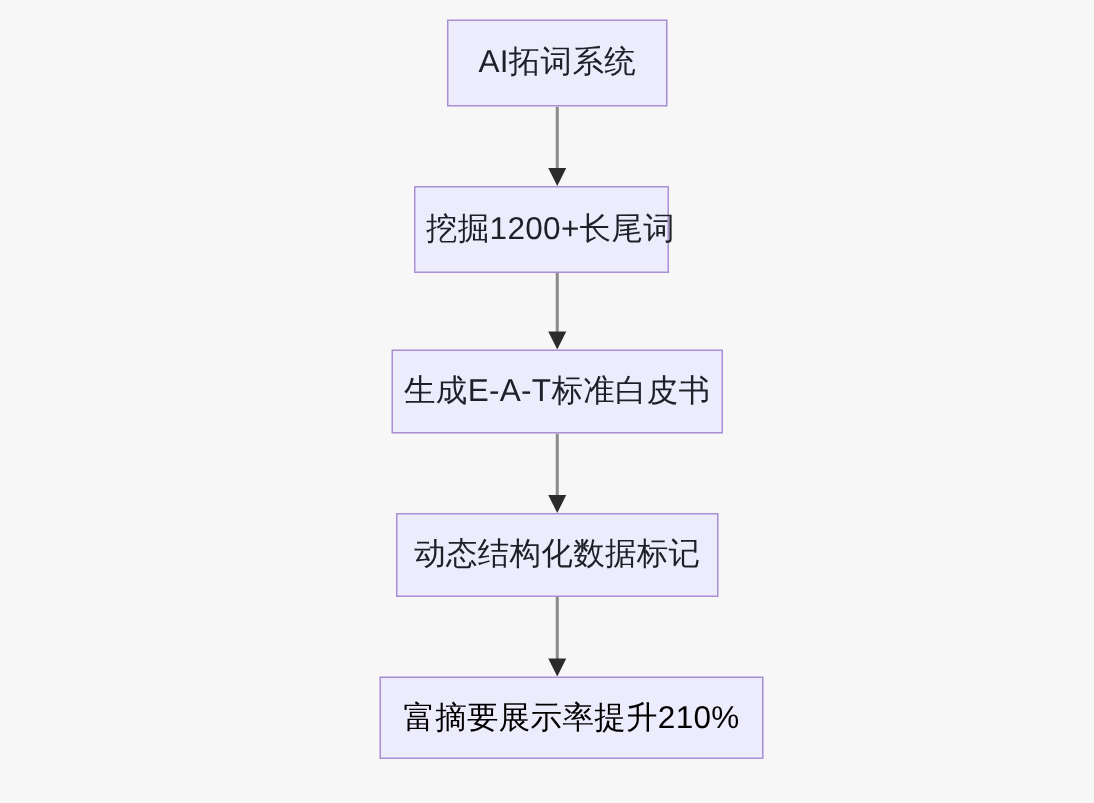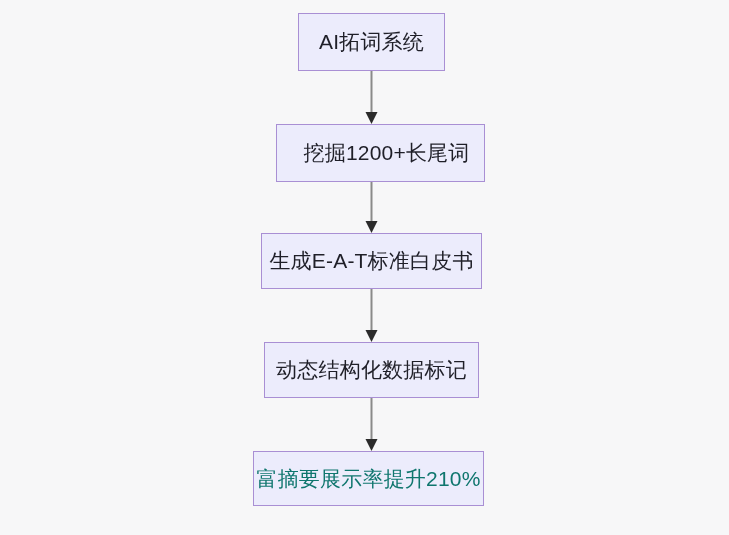--- a/index.html
+++ b/index.html
@@ -76,29 +76,29 @@
     <g>
       <line class="edge-line" x1="371.5" y1="398" x2="371.5" y2="444" stroke="#8a8a8a"></line>
       <polygon class="edge-head" points="371.5,451 365.5,439 377.5,439" fill="#2b2b2b"></polygon>
     </g>
   </svg>
 
   <div class="node" id="n1" style="left: 298px; top: 13px; width: 147px; height: 58px; background: rgb(236, 236, 252); border-color: rgb(169, 143, 212); color: rgb(31, 31, 40);">
     <span class="node-label">AI拓词系统</span>
   </div>
 
-  <div class="node" id="n2" style="left: 276px; top: 124px; width: 209px; height: 58px; background: rgb(236, 236, 252); border-color: rgb(169, 143, 212); color: rgb(31, 31, 40); padding-left: 12px;">
+  <div class="node" id="n2" style="left: 276px; top: 124px; width: 170px; height: 58px; background: rgb(236, 236, 252); border-color: rgb(169, 143, 212); color: rgb(31, 31, 40); padding-left: 12px;">
     <span class="node-label">挖掘1200+长尾词</span>
   </div>
 
   <div class="node" id="n3" style="left: 261px; top: 233px; width: 221px; height: 56px; background: rgb(236, 236, 252); border-color: rgb(169, 143, 212); color: rgb(31, 31, 40);">
     <span class="node-label">生成E-A-T标准白皮书</span>
   </div>
 
   <div class="node" id="n4" style="left: 264px; top: 342px; width: 215px; height: 56px; background: rgb(236, 236, 252); border-color: rgb(169, 143, 212); color: rgb(31, 31, 40);">
     <span class="node-label">动态结构化数据标记</span>
   </div>
 
-  <div class="node" id="n5" style="left: 253px; top: 451px; width: 231px; height: 55px; background: rgb(236, 236, 252); border-color: rgb(169, 143, 212); color: #0f766e;">
+  <div class="node" id="n5" style="left: 253px; top: 451px; width: 256px; height: 55px; background: rgb(236, 236, 252); border-color: rgb(169, 143, 212); color: #000000;">
     <span class="node-label">富摘要展示率提升210%</span>
   </div>
 
 </div>
 
 </body></html>

